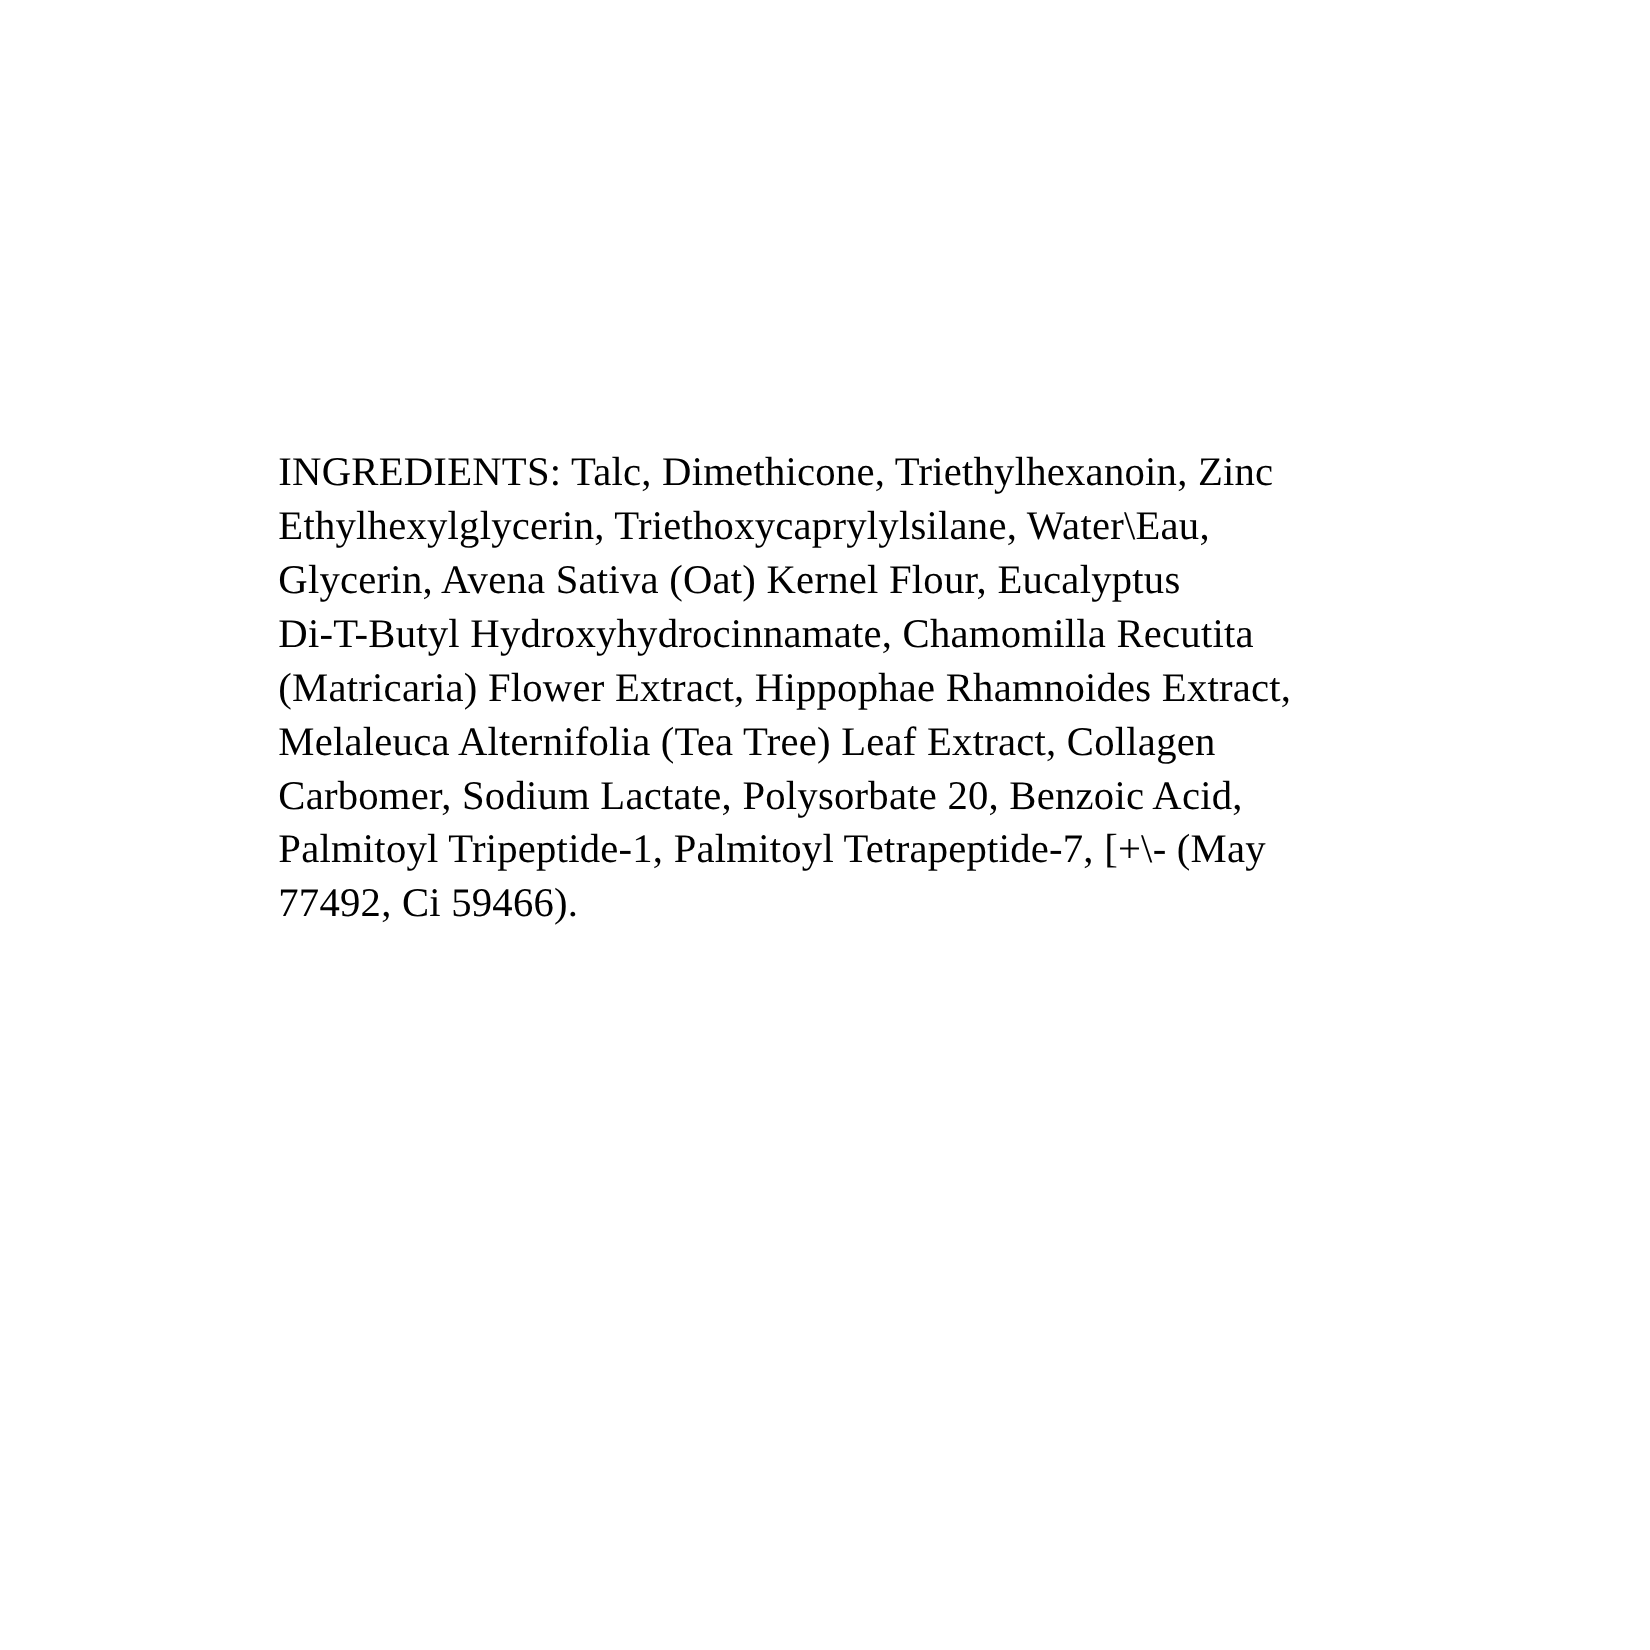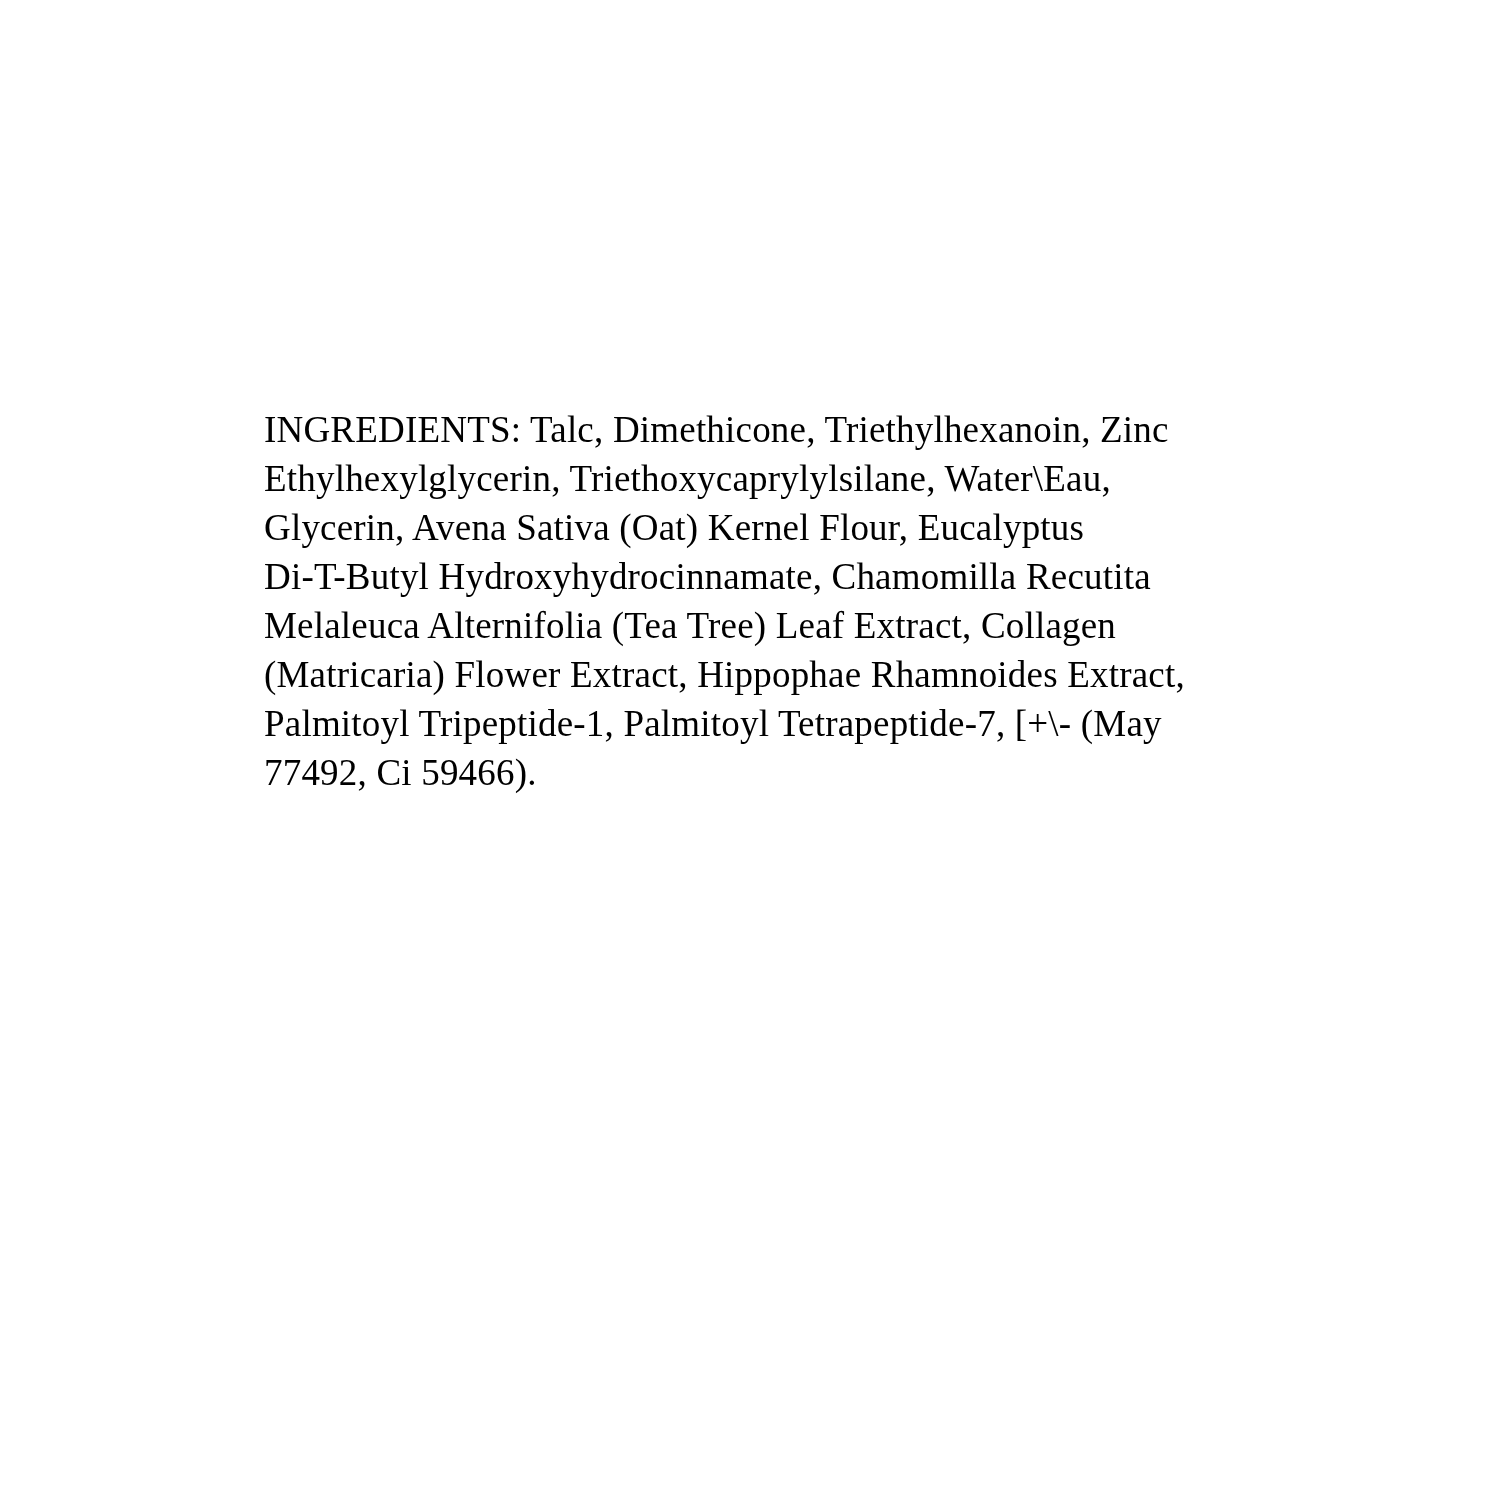--- a/index.html
+++ b/index.html
@@ -9,21 +9,21 @@
   }
   .page {
     position: relative;
     width: 1500px;
     height: 1500px;
     background: #ffffff;
     overflow: hidden;
   }
   .text-block {
     position: absolute;
-    left: 264px;
+    left: 253px;
     top: 405px;
     width: 1010px;
     color: #000000;
     font-family: "Liberation Serif", "DejaVu Serif", serif;
     font-size: 37px;
     line-height: 49px;
     letter-spacing: 0.2px;
     text-align: left;
     white-space: nowrap;
   }
@@ -33,18 +33,19 @@
 </style>
 </head>
 <body>
 
 <div class="page">
   <div class="text-block">
     <div class="line">INGREDIENTS: Talc, Dimethicone, Triethylhexanoin, Zinc</div>
     <div class="line">Ethylhexylglycerin, Triethoxycaprylylsilane, Water\Eau,</div>
     <div class="line">Glycerin, Avena Sativa (Oat) Kernel Flour, Eucalyptus</div>
     <div class="line">Di-T-Butyl Hydroxyhydrocinnamate, Chamomilla Recutita</div>
+    <div class="line">(Matricaria) Flower Extract, Hippophae Rhamnoides Extract,</div>
     <div class="line">Melaleuca Alternifolia (Tea Tree) Leaf Extract, Collagen</div>
-    <div class="line">(Matricaria) Flower Extract, Hippophae Rhamnoides Extract,</div>
+    <div class="line">Carbomer, Sodium Lactate, Polysorbate 20, Benzoic Acid,</div>
     <div class="line">Palmitoyl Tripeptide-1, Palmitoyl Tetrapeptide-7, [+\- (May</div>
     <div class="line">77492, Ci 59466).</div>
   </div>
 </div>
 
 </body></html>

